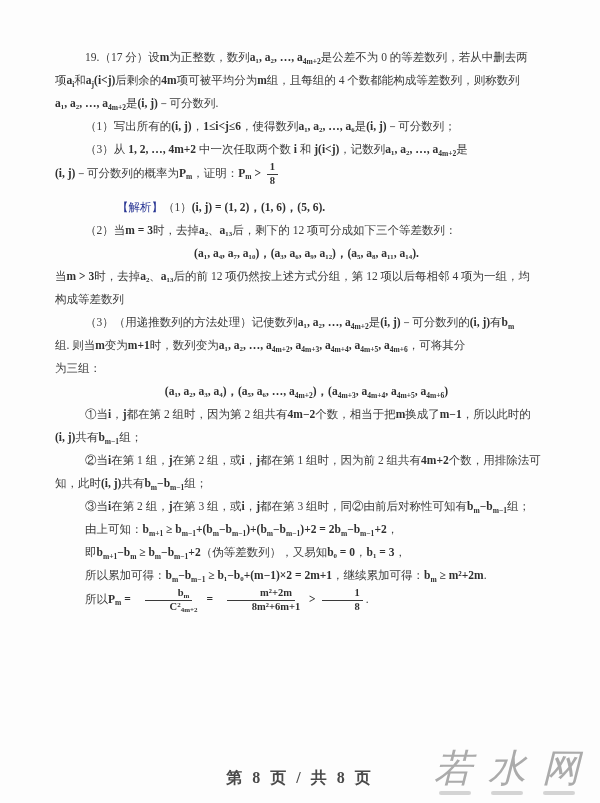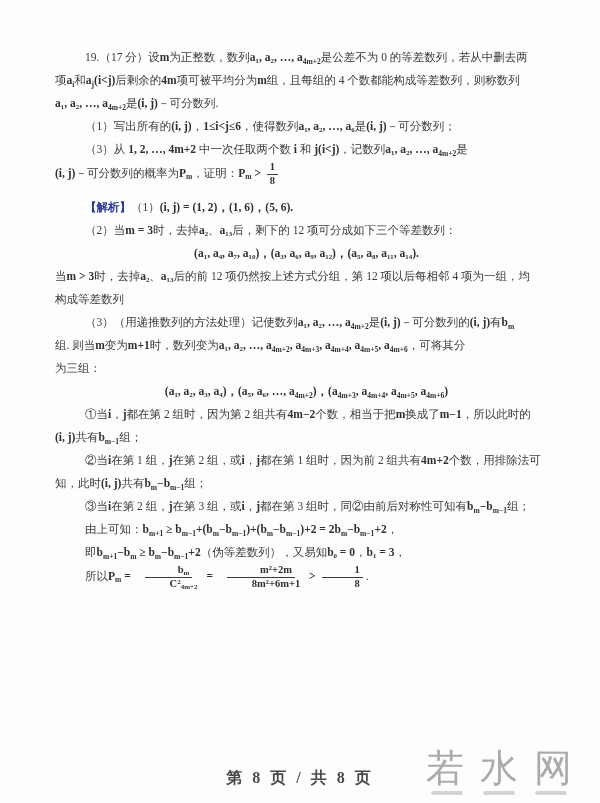--- a/index.html
+++ b/index.html
@@ -9,39 +9,39 @@
     font-family:"Liberation Serif","DejaVu Serif",serif;
   }
   .page{position:absolute;inset:0;padding-left:15px;}
   .content{position:absolute;top:46px;left:55px;right:42px;}
   .line{white-space:nowrap;line-height:23px;min-height:23px;font-size:11.5px;}
   .line.indent{text-indent:30px;}
   .line.center{text-align:center;text-indent:0;}
   .solution{margin-top:9px;}
   .c{font-weight:400;}
   .m{font-weight:700;color:#303030;}
-  .hl{font-weight:700;color:var(--accent,#283593);}
+  .hl{font-weight:400;color:var(--accent,#283593);margin-left:32px;}
   sub.m,sup.m{font-size:7.5px;font-weight:700;line-height:0;}
   sub.m{vertical-align:-2.5px;}
   sup.m{vertical-align:4px;}
   .frac{
     display:inline-flex;flex-direction:column;align-items:center;
     vertical-align:middle;margin:0 3px;line-height:1.2;
     font-size:10.5px;font-weight:700;
   }
   .frac .num{border-bottom:1px solid #3a3a3a;padding:0 3px;}
   .frac .den{padding:0 3px;}
   .frac sub.m{font-size:7px;vertical-align:-2px;}
   .frac sup.m{font-size:7px;vertical-align:3px;}
   .footer{
     position:absolute;bottom:14px;left:0;width:100%;
     text-align:center;font-size:16px;font-weight:700;
     color:#4a4a4a;letter-spacing:3px;
   }
-  .watermark{position:absolute;right:28px;bottom:8px;text-align:center;}
+  .watermark{position:absolute;right:20px;bottom:8px;text-align:center;font-style:italic;}
   .wm-text{
     font-family:"Liberation Sans","DejaVu Sans",sans-serif;
     font-size:38px;font-weight:400;color:#ababab;
     letter-spacing:16px;margin-right:-16px;line-height:1;
   }
   .wm-caption{display:flex;justify-content:space-between;margin-top:4px;padding:0 5px;}
   .wm-caption span{width:32px;height:4px;background:#c9c9c9;border-radius:2px;opacity:.8;}
 </style>
 </head>
 <body style="background: rgb(253, 253, 253); color: rgb(58, 58, 58);">
@@ -69,20 +69,21 @@
         <div class="line"><span class="c">组. 则当</span><span class="m">m</span><span class="c">变为</span><span class="m">m+1</span><span class="c">时，数列变为</span><span class="m">a₁, a₂, …, a</span><sub class="m">4m+2</sub><span class="m">, a</span><sub class="m">4m+3</sub><span class="m">, a</span><sub class="m">4m+4</sub><span class="m">, a</span><sub class="m">4m+5</sub><span class="m">, a</span><sub class="m">4m+6</sub><span class="c">，可将其分</span></div>
         <div class="line"><span class="c">为三组：</span></div>
         <div class="line center"><span class="m">(a₁, a₂, a₃, a₄)，(a₅, a₆, …, a</span><sub class="m">4m+2</sub><span class="m">)，(a</span><sub class="m">4m+3</sub><span class="m">, a</span><sub class="m">4m+4</sub><span class="m">, a</span><sub class="m">4m+5</sub><span class="m">, a</span><sub class="m">4m+6</sub><span class="m">)</span></div>
         <div class="line indent"><span class="c">①当</span><span class="m">i</span><span class="c">，</span><span class="m">j</span><span class="c">都在第 2 组时，因为第 2 组共有</span><span class="m">4m−2</span><span class="c">个数，相当于把</span><span class="m">m</span><span class="c">换成了</span><span class="m">m−1</span><span class="c">，所以此时的</span></div>
         <div class="line"><span class="m">(i, j)</span><span class="c">共有</span><span class="m">b</span><sub class="m">m−1</sub><span class="c">组；</span></div>
         <div class="line indent"><span class="c">②当</span><span class="m">i</span><span class="c">在第 1 组，</span><span class="m">j</span><span class="c">在第 2 组，或</span><span class="m">i</span><span class="c">，</span><span class="m">j</span><span class="c">都在第 1 组时，因为前 2 组共有</span><span class="m">4m+2</span><span class="c">个数，用排除法可</span></div>
         <div class="line"><span class="c">知，此时</span><span class="m">(i, j)</span><span class="c">共有</span><span class="m">b</span><sub class="m">m</sub><span class="m">−b</span><sub class="m">m−1</sub><span class="c">组；</span></div>
         <div class="line indent"><span class="c">③当</span><span class="m">i</span><span class="c">在第 2 组，</span><span class="m">j</span><span class="c">在第 3 组，或</span><span class="m">i</span><span class="c">，</span><span class="m">j</span><span class="c">都在第 3 组时，同②由前后对称性可知有</span><span class="m">b</span><sub class="m">m</sub><span class="m">−b</span><sub class="m">m−1</sub><span class="c">组；</span></div>
         <div class="line indent"><span class="c">由上可知：</span><span class="m">b</span><sub class="m">m+1</sub><span class="m"> ≥ b</span><sub class="m">m−1</sub><span class="m">+(b</span><sub class="m">m</sub><span class="m">−b</span><sub class="m">m−1</sub><span class="m">)+(b</span><sub class="m">m</sub><span class="m">−b</span><sub class="m">m−1</sub><span class="m">)+2 = 2b</span><sub class="m">m</sub><span class="m">−b</span><sub class="m">m−1</sub><span class="m">+2</span><span class="c">，</span></div>
         <div class="line indent"><span class="c">即</span><span class="m">b</span><sub class="m">m+1</sub><span class="m">−b</span><sub class="m">m</sub><span class="m"> ≥ b</span><sub class="m">m</sub><span class="m">−b</span><sub class="m">m−1</sub><span class="m">+2</span><span class="c">（伪等差数列），又易知</span><span class="m">b₀ = 0</span><span class="c">，</span><span class="m">b₁ = 3</span><span class="c">，</span></div>
+        <div class="line indent"><span class="c">所以累加可得：</span><span class="m">b</span><sub class="m">m</sub><span class="m">−b</span><sub class="m">m−1</sub><span class="m"> ≥ b₁−b₀+(m−1)×2 = 2m+1</span><span class="c">，继续累加可得：</span><span class="m">b</span><sub class="m">m</sub><span class="m"> ≥ m²+2m</span><span class="c">.</span></div>
         <div class="line indent"><span class="c">所以</span><span class="m">P</span><sub class="m">m</sub><span class="m"> = </span><span class="frac">
             <span class="num"><span class="m">b</span><sub class="m">m</sub></span>
             <span class="den"><span class="m">C</span><sup class="m">2</sup><sub class="m">4m+2</sub></span>
           </span><span class="m"> = </span><span class="frac">
             <span class="num"><span class="m">m²+2m</span></span>
             <span class="den"><span class="m">8m²+6m+1</span></span>
           </span><span class="m"> &gt; </span><span class="frac">
             <span class="num"><span class="m">1</span></span>
             <span class="den"><span class="m">8</span></span>
           </span><span class="c">.</span></div>

